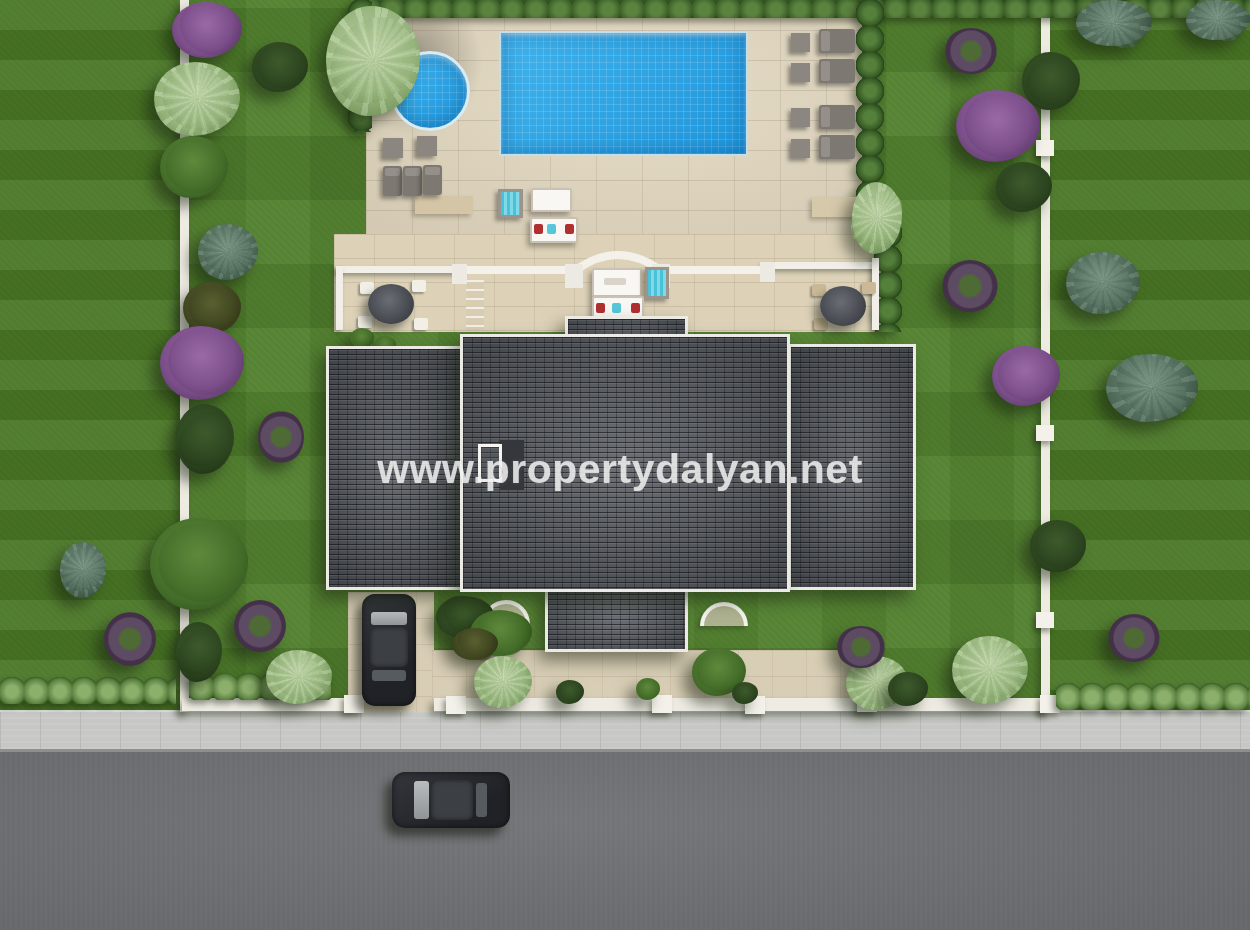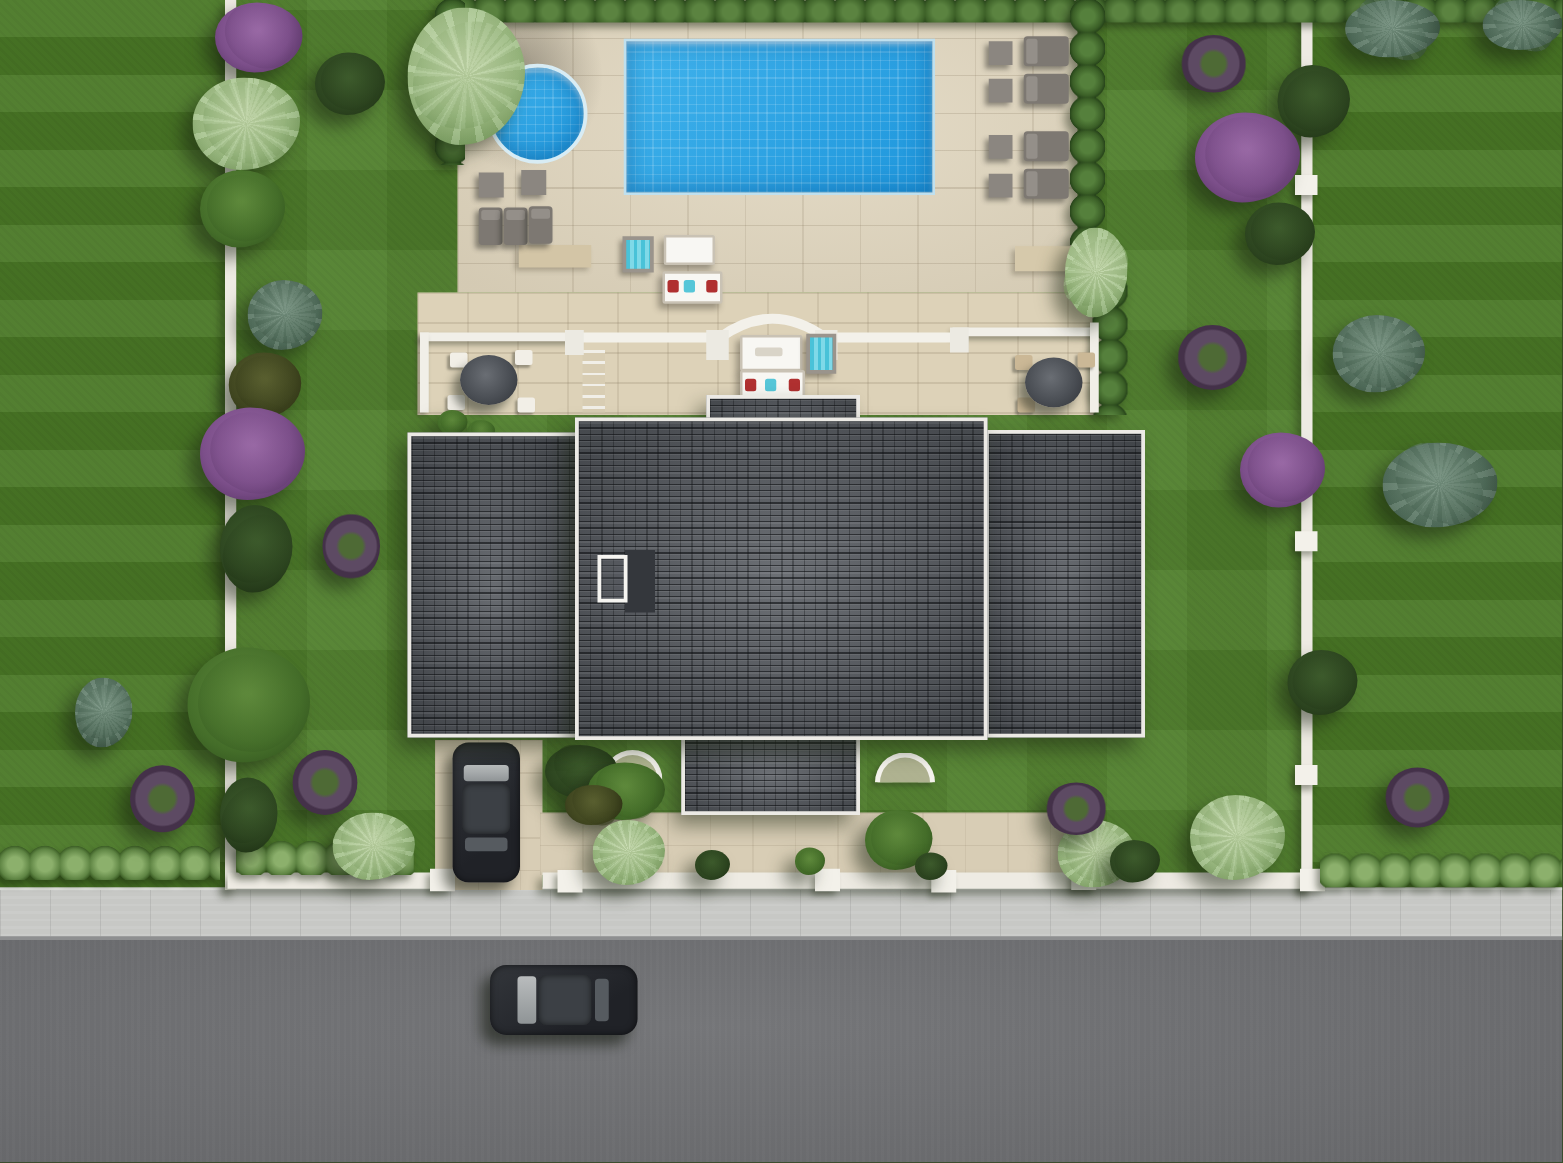--- a/index.html
+++ b/index.html
@@ -287,14 +287,15 @@
   <div class="abs t t-dark" style="left:996px;top:162px;width:56px;height:50px;z-index:6;"></div>
   <div class="abs t t-wreath" style="left:942px;top:260px;width:56px;height:52px;z-index:3;"></div>
   <div class="abs t t-teal" style="left:1066px;top:252px;width:74px;height:62px;z-index:3;"></div>
   <div class="abs t t-purple" style="left:992px;top:346px;width:68px;height:60px;z-index:6;"></div>
   <div class="abs t t-teal" style="left:1106px;top:354px;width:92px;height:68px;z-index:3;"></div>
   <div class="abs t t-teal" style="left:1076px;top:0;width:76px;height:46px;z-index:3;"></div>
   <div class="abs t t-teal" style="left:1186px;top:0;width:64px;height:40px;z-index:3;"></div>
   <div class="abs t t-dark" style="left:1030px;top:520px;width:56px;height:52px;z-index:6;"></div>
   <div class="abs t t-wreath" style="left:1108px;top:614px;width:52px;height:48px;z-index:3;"></div>
 
+  <div class="abs watermark">www.propertydalyan.net</div>
 
 </div>
 
 </body></html>

